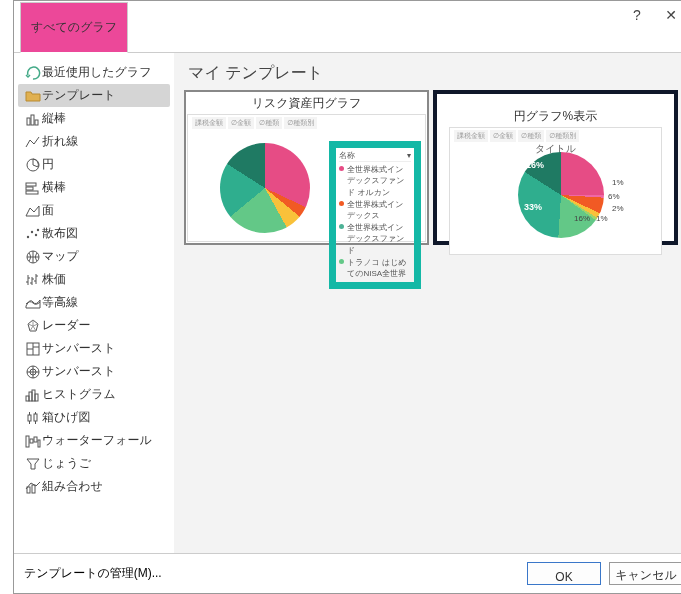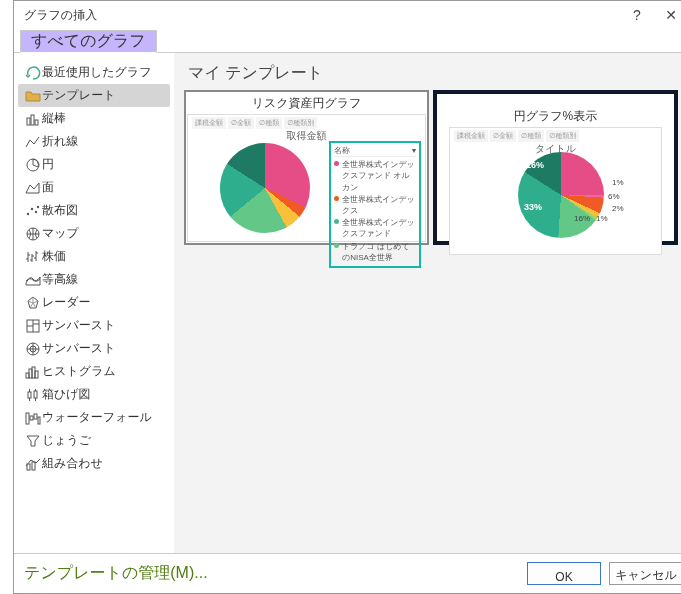--- a/index.html
+++ b/index.html
@@ -2,49 +2,49 @@
 <html><head>
 <meta charset="utf-8">
 <style>
   * { box-sizing: border-box; margin: 0; padding: 0; font-family: "Meiryo UI", "Yu Gothic UI", sans-serif; }
   body { background: #fff; width: 681px; height: 594px; overflow: hidden; font-size: 12px; color: #333; }
   .dialog { width: 681px; height: 594px; display: flex; flex-direction: column; border: 1px solid #999; margin-left: 13px; }
   .titlebar { height: 28px; display: flex; align-items: center; padding: 0 6px 0 10px; }
   .titlebar .title { flex: 1; font-size: 12px; }
   .titlebar .ctrl { width: 32px; height: 22px; display: flex; align-items: center; justify-content: center; font-size: 14px; color: #444; margin-left: 2px; }
   .tabstrip { height: 24px; display: flex; align-items: flex-end; border-bottom: 1px solid #ccc; padding-left: 6px; }
-  .tabstrip .tab { padding: 0 10px; border: 1px solid #ccc; border-bottom: 1px solid #fff; position: relative; top: 1px; background: #c4b5fd; font-size: 16px; }
+  .tabstrip .tab { padding: 16px 10px; border: 1px solid #ccc; border-bottom: 1px solid #fff; position: relative; top: 1px; background: #ec4899; font-size: 12px; }
   .body { flex: 1; display: flex; }
   .sidebar { width: 160px; padding: 8px 4px; }
   .side-item { height: 23px; display: flex; align-items: center; gap: 0; padding: 0 6px; border-radius: 2px; }
   .side-item .icon { width: 18px; height: 16px; display: flex; align-items: center; justify-content: center; color: #555; }
   .side-item.selected { background: #d5d5d5; }
   .main { flex: 1; background: #f3f3f3; padding: 10px 10px; }
   .section-header { font-size: 16px; color: #444; margin-bottom: 6px; padding-left: 4px; }
   .thumbs { display: flex; gap: 4px; align-items: flex-end; }
   .thumb { width: 245px; height: 155px; background: #fff; border: 4px solid #0f172a; padding: 12px; }
   .thumb.selected { border: 2px solid #888; padding: 1px; }
   .thumb .tcap { text-align: center; font-size: 12px; padding: 2px 0; background:#fff; }
   .thumb .tbody { height: 128px; background: #fff; position: relative; border: 1px solid #ddd; }
   .tbody .caption { text-align:center; font-size:10px; color:#666; margin-top:2px; }
   .tbody .pie { position:absolute; left:32px; top:28px; width:90px; height:90px; border-radius:50%; }
-  .tbody .legend { position:absolute; right:4px; top:26px; width:92px; border:2px solid #14b8a6; padding:2px 3px; font-size:8px; color:#555; line-height:1.4; }
+  .tbody .legend { position:absolute; right:4px; top:26px; width:92px; border:7px solid #14b8a6; padding:2px 3px; font-size:8px; color:#555; line-height:1.4; }
   .tbody .legend .lh { display:flex; justify-content:space-between; border-bottom:1px solid #eee; margin-bottom:2px; }
   .tbody .legend .lrow { display:flex; align-items:flex-start; gap:3px; margin-bottom:1px; }
   .tbody .legend .ldot { width:5px; height:5px; border-radius:50%; margin-top:2px; flex-shrink:0; }
   .tbody .tabs-top { position:absolute; top:2px; left:4px; right:4px; display:flex; gap:2px; }
   .tbody .tabs-top .tt { font-size:7px; color:#999; background:#f4f4f4; padding:1px 3px; }
   .thumb2 .pie { left:68px; top:24px; width:86px; height:86px; }
   .thumb2 .pct { position:absolute; font-size:8px; color:#444; }
   .thumb2 .pct.in { font-size:9px; color:#fff; font-weight:bold; }
   .bottombar { height: 40px; border-top: 1px solid #ccc; display: flex; align-items: center; padding: 0 10px; gap: 8px; }
   .bottombar .spacer { flex:1; }
   .btn { min-width: 74px; height: 23px; border: 1px solid #999; background: #fdfdfd; font-size: 12px; display:flex; align-items:flex-end; justify-content:center; }
   .btn.primary { border: 1.5px solid #3a77c9; }
-  .linklike { font-size: 16px; color:#4d7c0f; text-decoration: none; }
+  .linklike { font-size: 12px; color:#000000; text-decoration: none; }
   svg { display:block; }
 </style>
 </head>
 <body>
 
 <div class="dialog">
 
   <div class="titlebar">
     <div class="title">グラフの挿入</div>
     <div class="ctrl">
@@ -98,20 +98,30 @@
         <span>折れ線</span>
       </div>
       <div class="side-item">
         <span class="icon">
             <svg width="14" height="14" viewBox="0 0 14 14">
               <circle cx="7" cy="7" r="6" fill="none" stroke="#555"></circle>
               <path d="M7 7 L7 1 A6 6 0 0 1 12 9 Z" fill="none" stroke="#555"></path>
             </svg>
           </span>
         <span>円</span>
+      </div>
+      <div class="side-item">
+        <span class="icon">
+            <svg width="16" height="14" viewBox="0 0 16 14">
+              <rect x="1" y="2" width="10" height="3" fill="none" stroke="#555"></rect>
+              <rect x="1" y="6" width="7" height="3" fill="none" stroke="#555"></rect>
+              <rect x="1" y="10" width="12" height="3" fill="none" stroke="#555"></rect>
+            </svg>
+          </span>
+        <span>横棒</span>
       </div>
       <div class="side-item">
         <span class="icon">
             <svg width="16" height="14" viewBox="0 0 16 14">
               <path d="M1 12 L5 4 L9 8 L14 2 L14 12 Z" fill="none" stroke="#555"></path>
             </svg>
           </span>
         <span>面</span>
       </div>
       <div class="side-item">
@@ -238,21 +248,20 @@
 
         <div class="thumb selected">
           <div class="tcap">リスク資産円グラフ</div>
           <div class="tbody">
             <div class="tabs-top">
               <span class="tt">課税金額</span>
                 <span class="tt">∅金額</span>
                 <span class="tt">∅種類</span>
                 <span class="tt">∅種類別</span>
             </div>
-            <div class="caption" style="margin-top:14px">取得金額</div>
             <div class="pie" style="background:conic-gradient(#e64c85 0 32%, #f15a24 32% 36%, #f9c13a 36% 42%, #63c887 42% 64%, #2fae8e 64% 84%, #1f7a63 84% 100%);"></div>
             <div class="legend">
               <div class="lh">
                   <span>名称</span>
                   <span>▾</span>
                 </div>
               <div class="lrow">
                   <span class="ldot" style="background:#e64c85"></span>
                   <span>全世界株式インデックスファンド オルカン</span>
                 </div>

